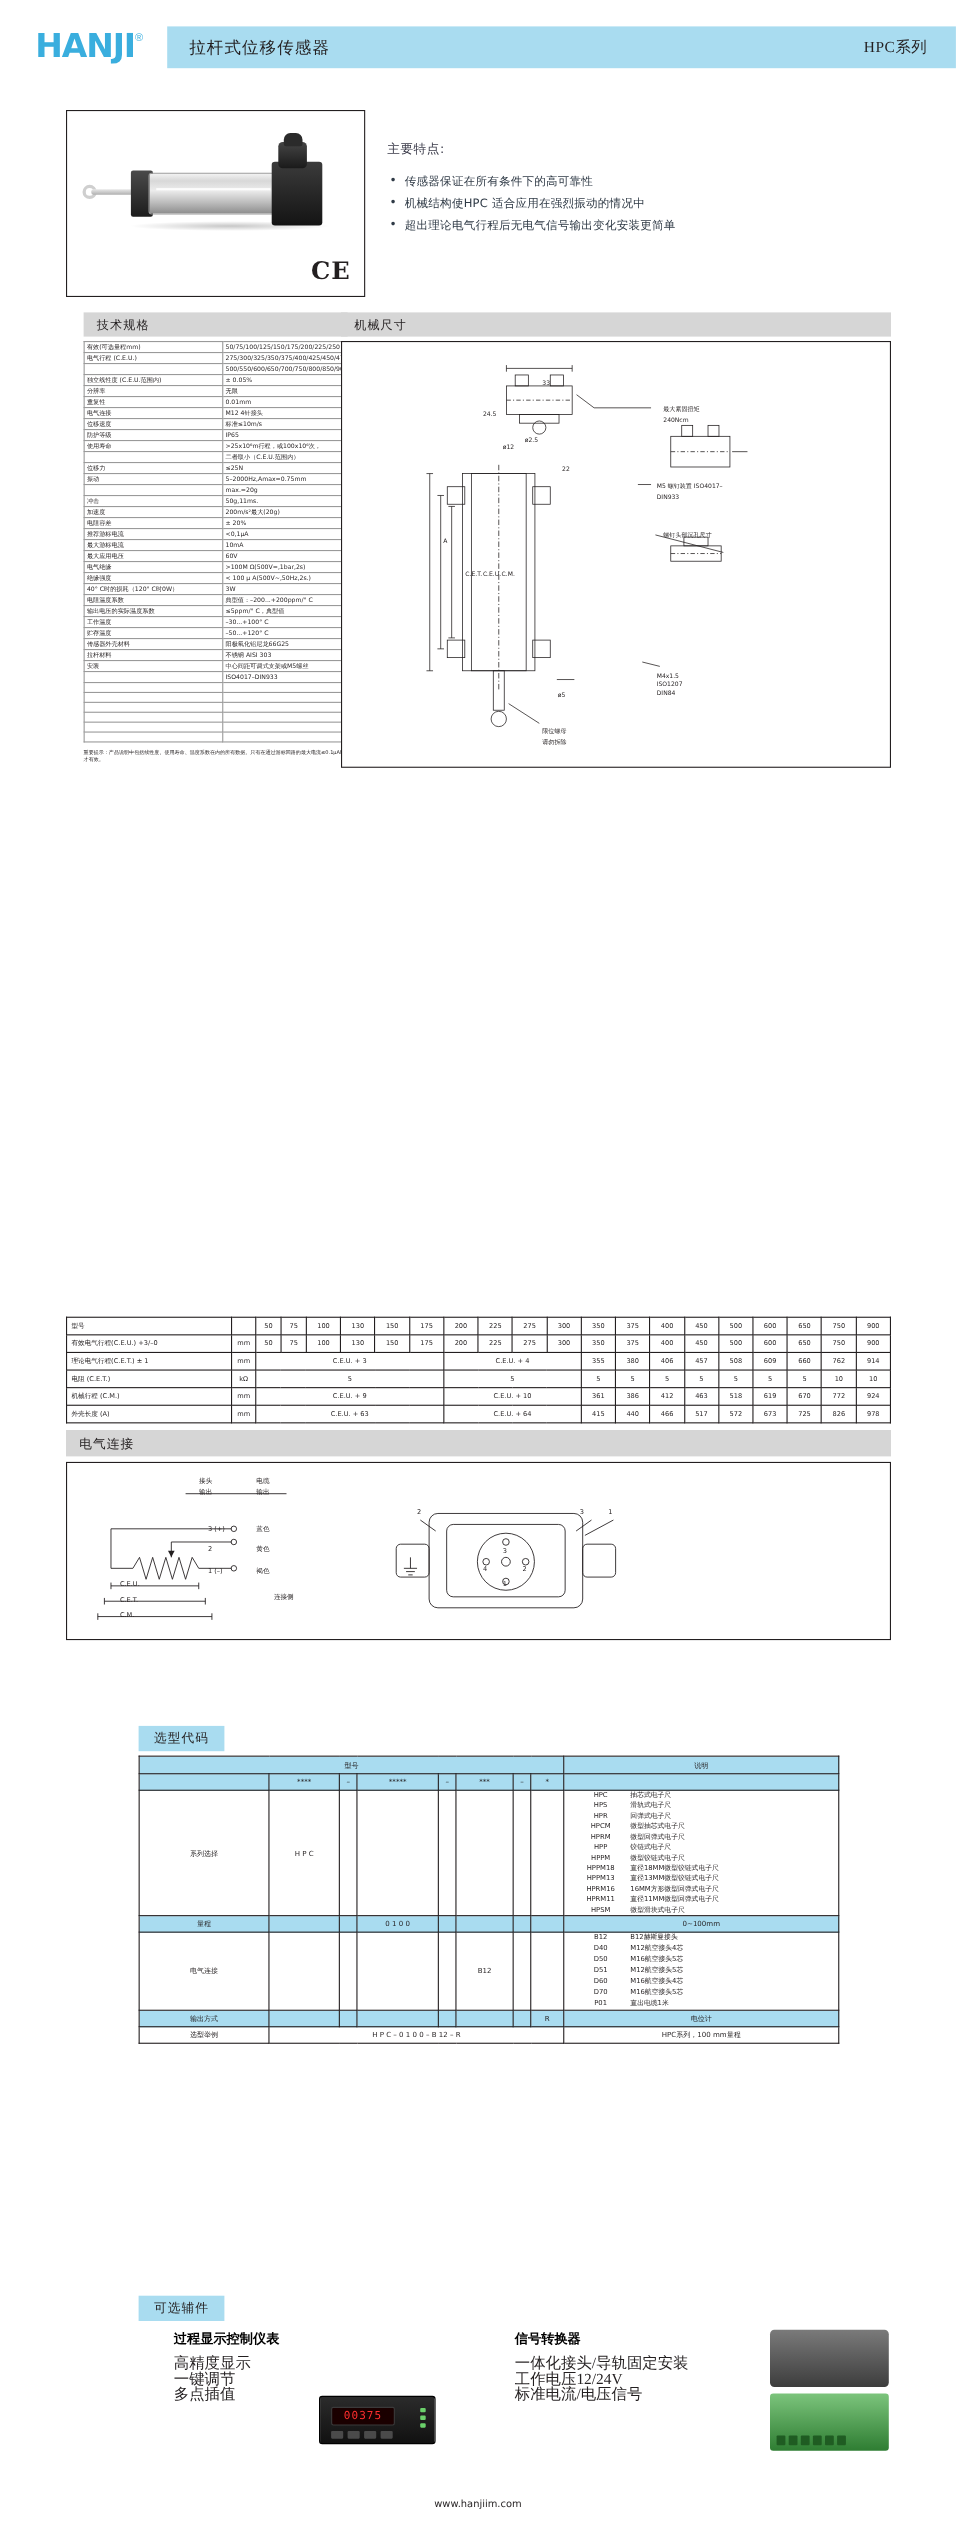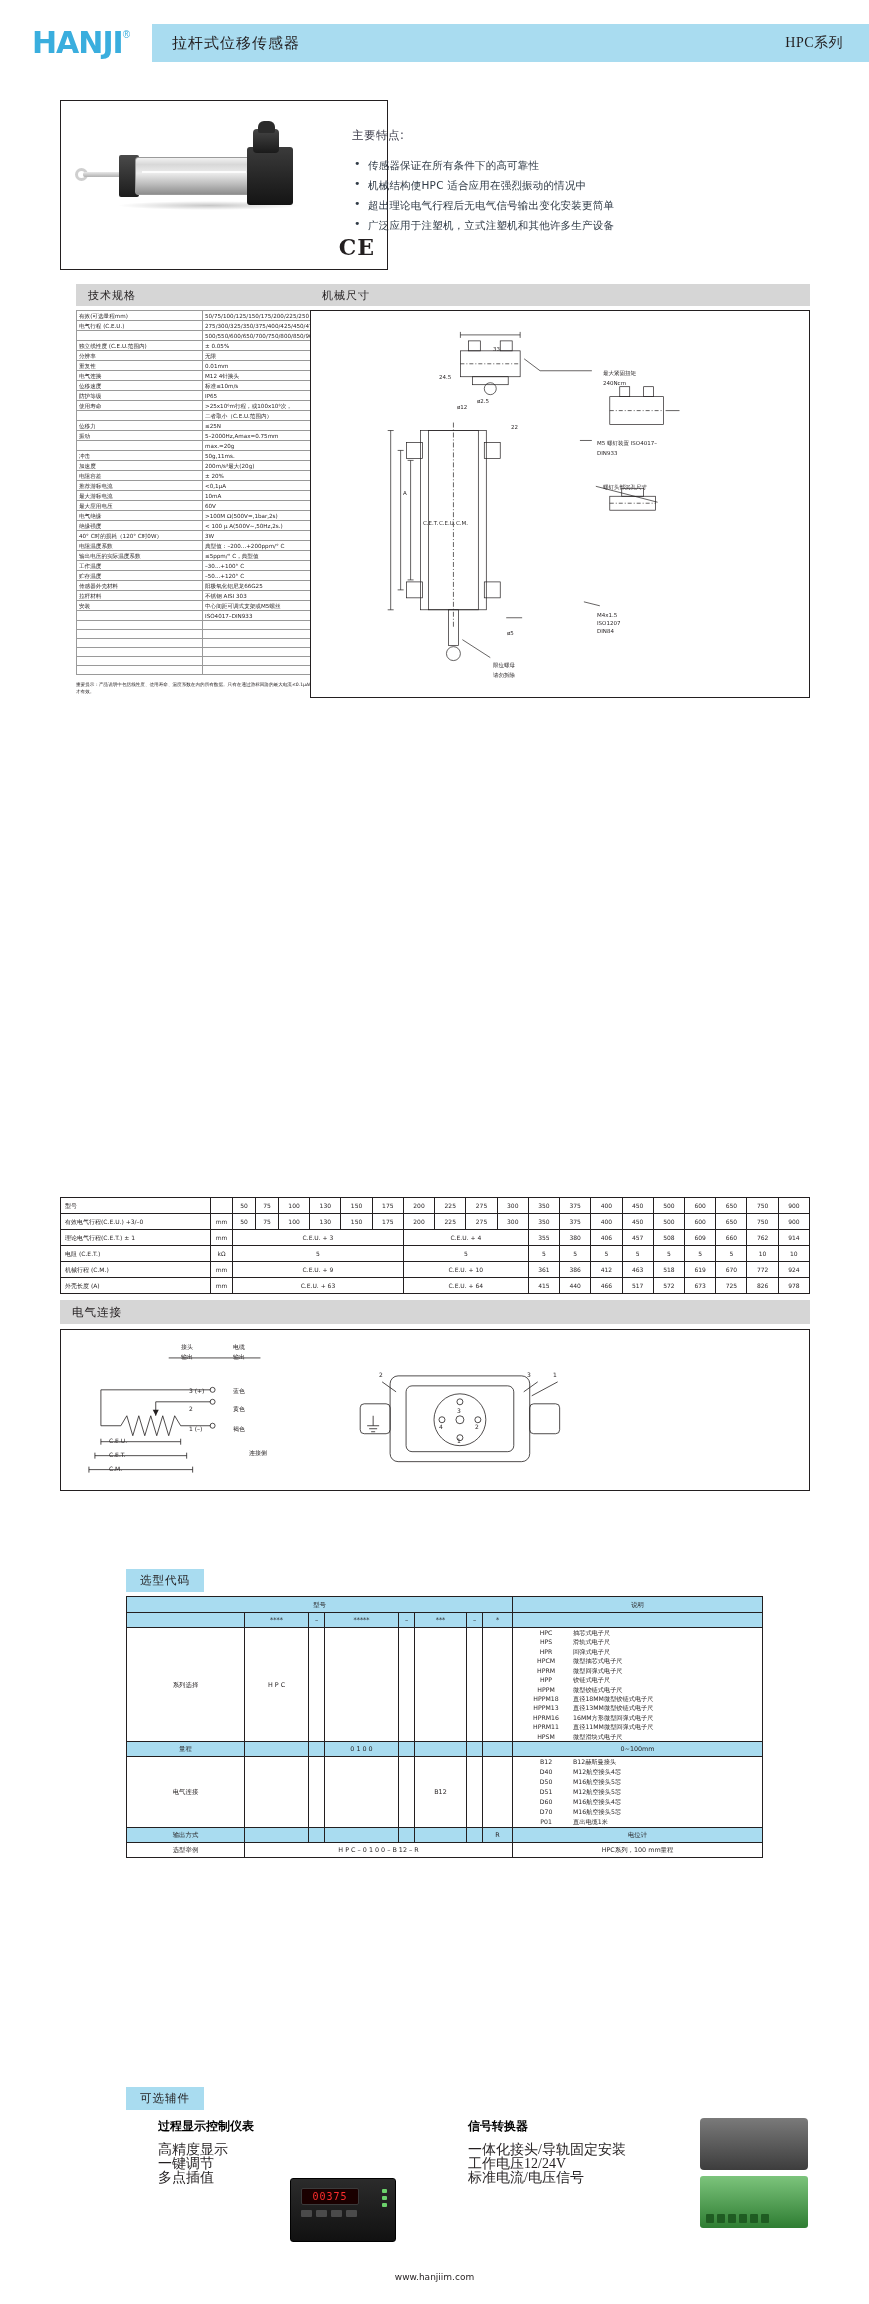--- a/index.html
+++ b/index.html
@@ -54,21 +54,21 @@
   }
   .header-series {
     font-family: "Liberation Serif", serif;
     font-size: 14px; color: #231f20; letter-spacing: .5px;
     padding-right: 8px;
   }
 
   
   .photo-frame {
     position: absolute; left: 60px; top: 100px;
-    width: 328px; height: 170px;
+    width: 272px; height: 170px;
     border: 1px solid #231f20;
     background: #fff;
     overflow: hidden;
   }
   .photo-canvas { position:absolute; inset:0; }
   
   .sensor-body {
     position:absolute; left:74px; top:56px; width:118px; height:38px;
     background: linear-gradient(180deg,#f2f2f2 0%,#d8d8d8 18%,#ececec 42%,#bdbdbd 72%,#8e8e8e 100%);
     border-radius: 3px;
@@ -251,21 +251,21 @@
   .acc-col-b { position:absolute; left:468px; top:2118px; width: 250px; }
   .acc-h {
     font-family:"DejaVu Sans", sans-serif;
     font-size: 12px; font-weight: bold; color:#000000; margin-bottom: 8px;
   }
   .acc-l {
     font-family:Liberation Serif, serif;
     font-size: 14px; line-height: 14px; color:#231f20;
   }
   .acc-img-meter {
-    position:absolute; left:290px; top:2178px; width: 106px; height: 64px;
+    position:absolute; left:290px; top:2178px; width: 106px; height: 44px;
     background: linear-gradient(180deg,#2b2b2b,#111);
     border-radius:3px; border:1px solid #000;
   }
   .meter-screen {
     position:absolute; left:10px; top:9px; width: 58px; height: 17px;
     background:#1a0000; border:1px solid #3a3a3a; border-radius:2px;
     display:flex; align-items:center; justify-content:center;
   }
   .meter-digits {
     font-family:"DejaVu Sans Mono", monospace;
@@ -326,21 +326,20 @@
   </div>
   <div class="ce-mark">CE</div>
 </div>
 
 <div class="features">
   <div class="features-title">主要特点:</div>
   <ul>
     <li>传感器保证在所有条件下的高可靠性</li>
     <li>机械结构使HPC 适合应用在强烈振动的情况中</li>
     <li>超出理论电气行程后无电气信号输出变化安装更简单</li>
-    <li>广泛应用于注塑机，立式注塑机和其他许多生产设备</li>
   </ul>
 </div>
 
 <div class="spec-wrap">
   <div class="sec-bar spec-bar">技术规格</div>
   <table class="spec-table">
     <tbody id="spec-body">
         <tr>
           <td class="k">有效(可选量程mm)</td>
           <td class="v">50/75/100/125/150/175/200/225/250</td>

